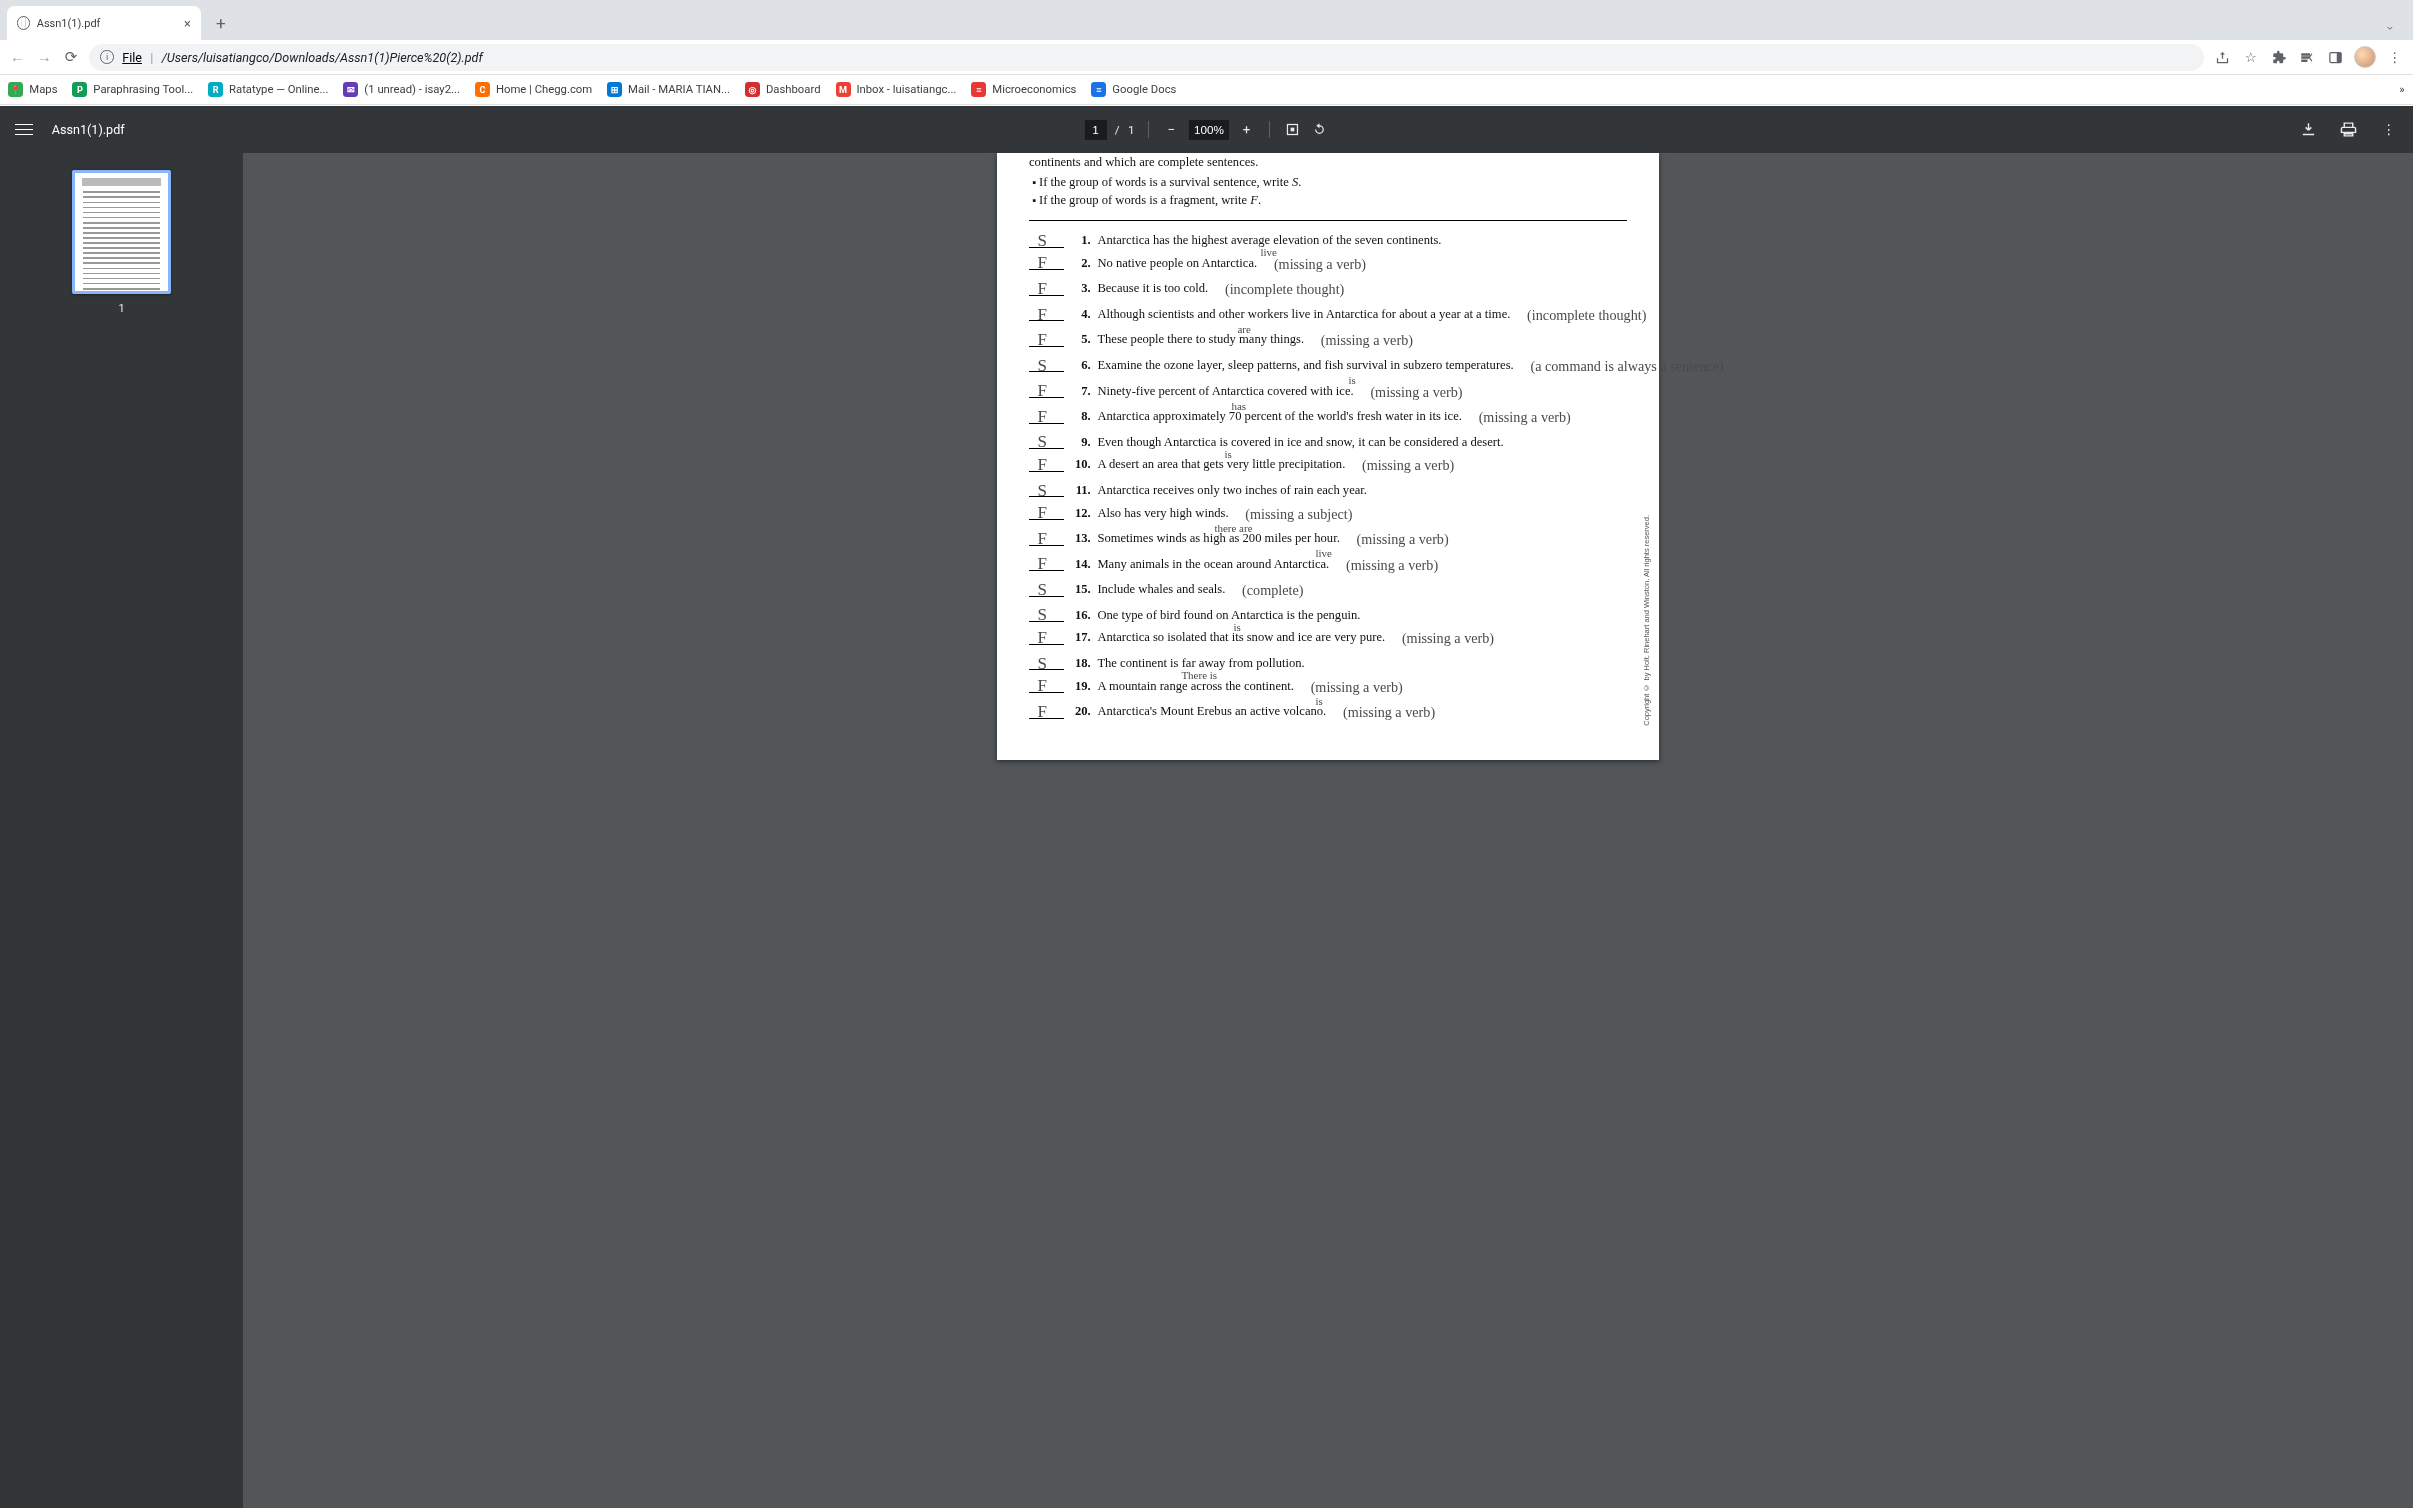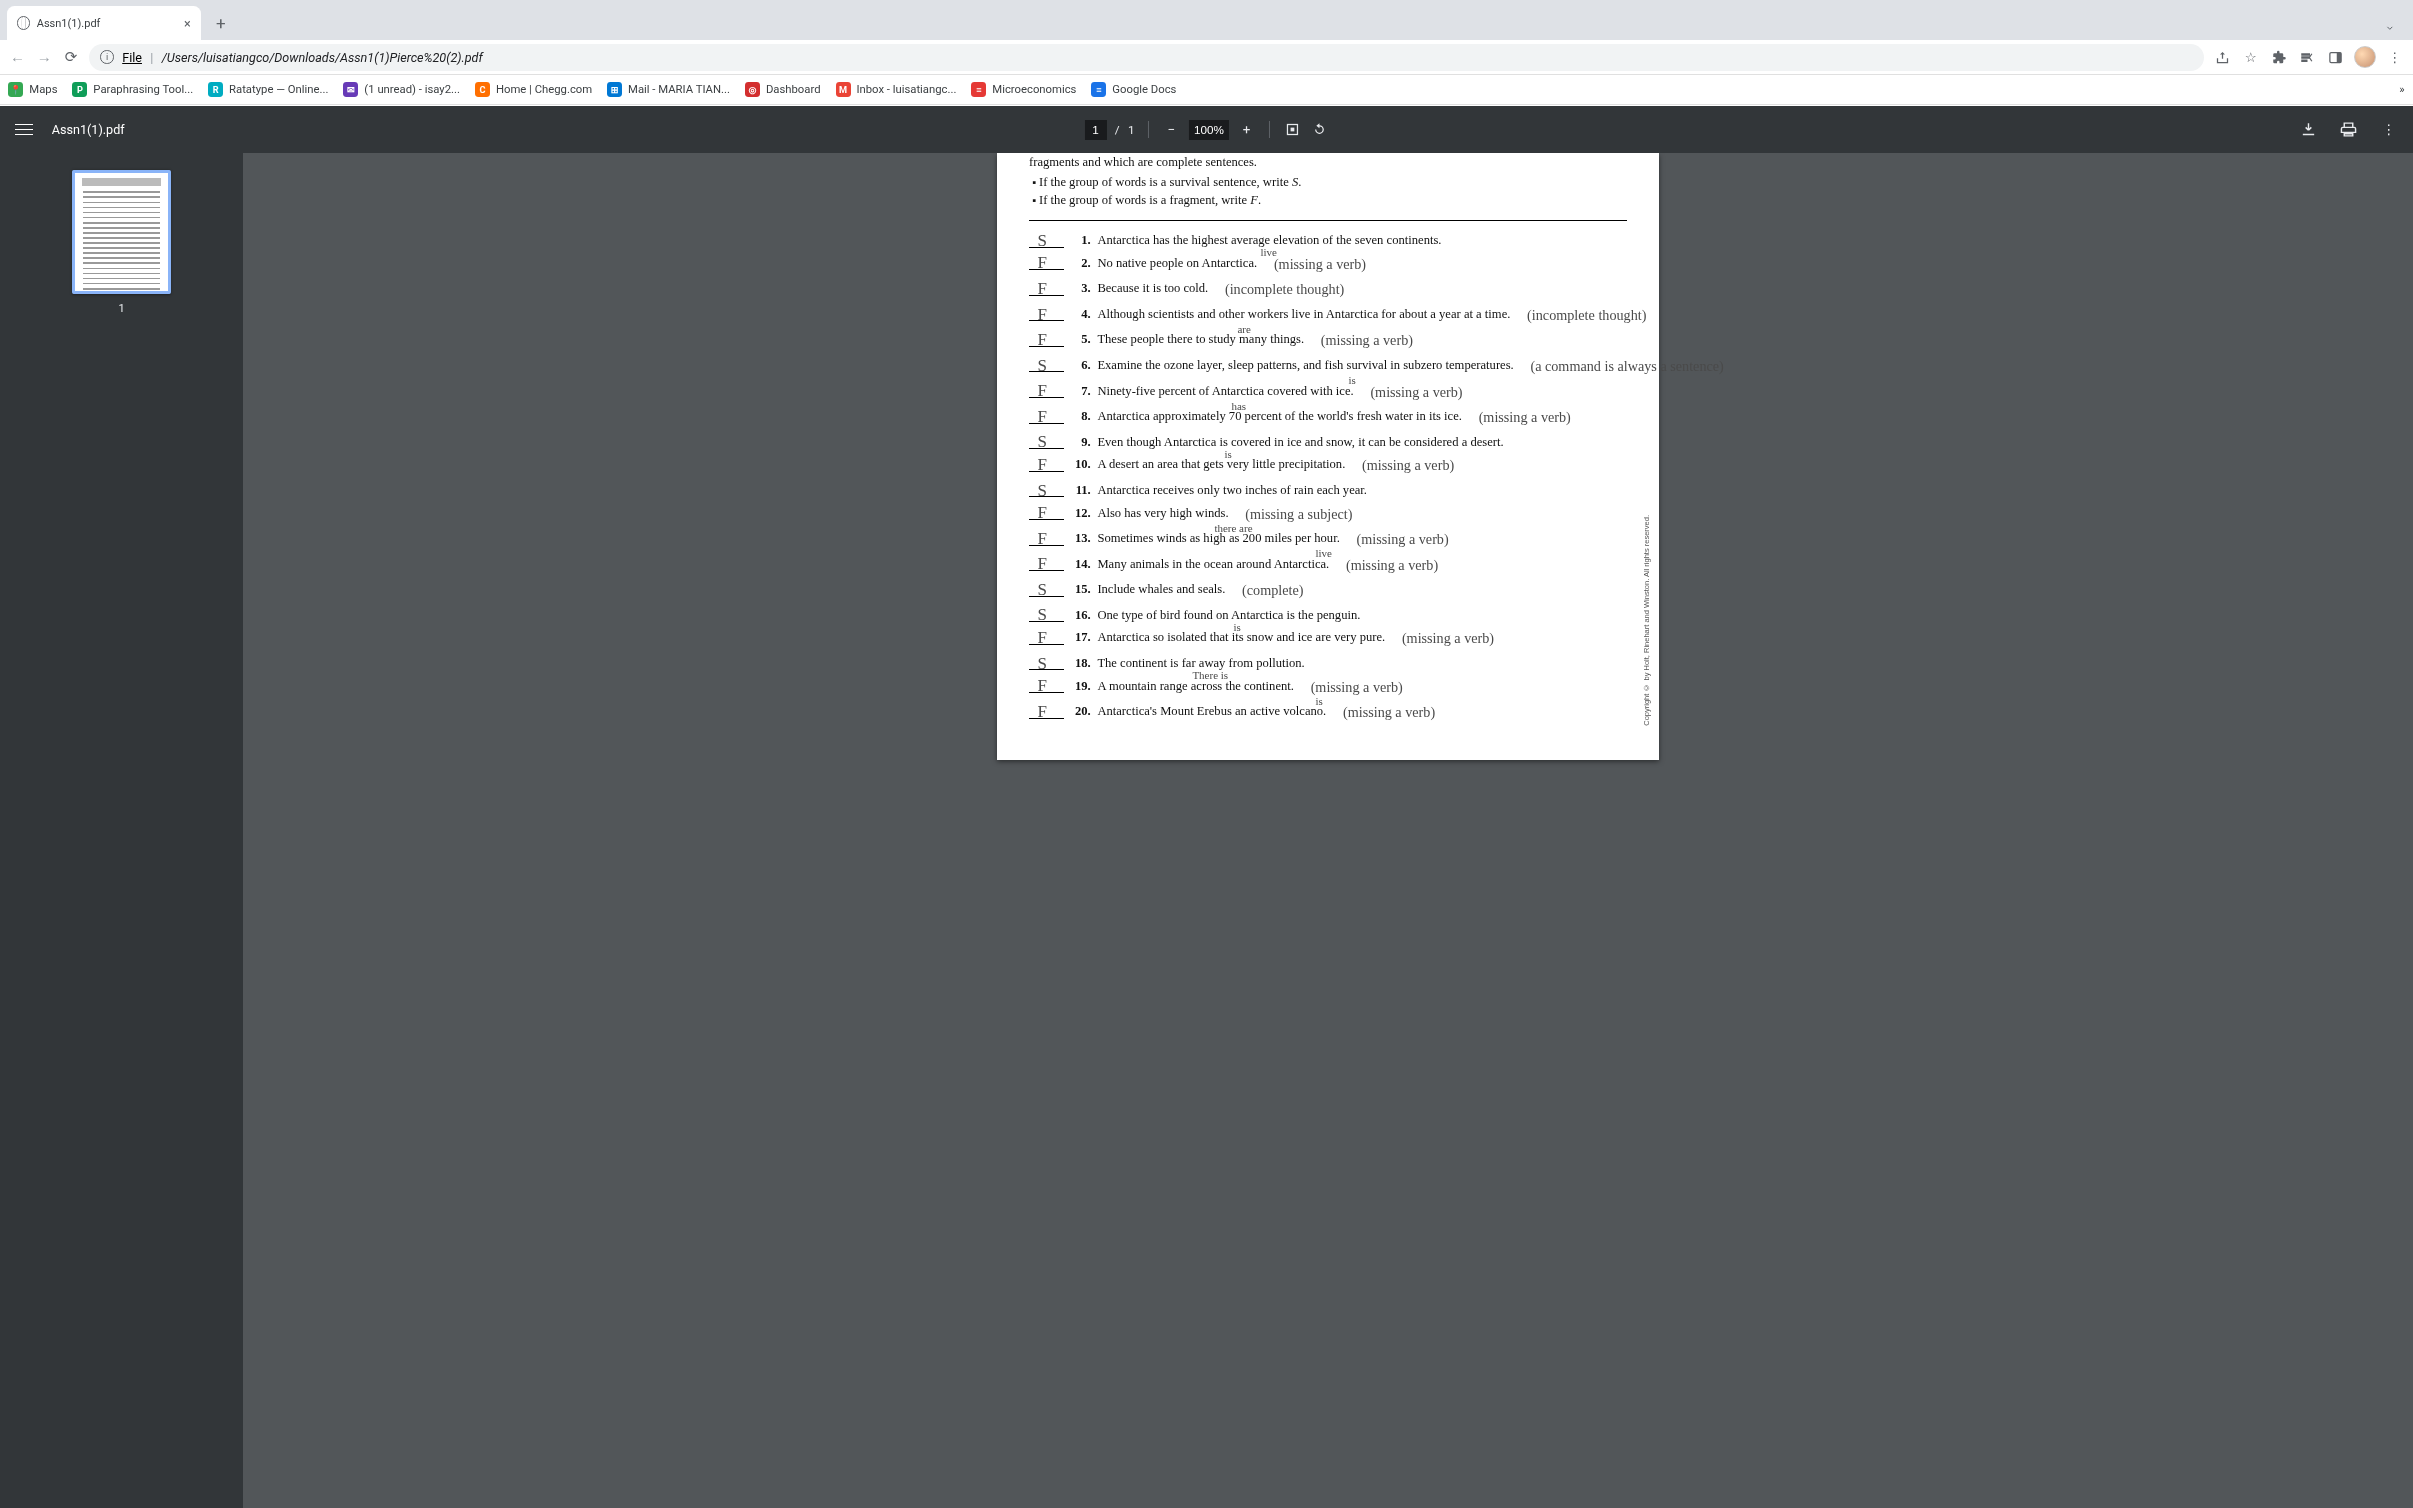--- a/index.html
+++ b/index.html
@@ -246,21 +246,21 @@
             <div></div>
             <div></div>
             <div></div>
         </div>
       </div>
       <div class="thumb-num">1</div>
     </div>
 
     <div class="page-stage">
       <div class="paper topcut">
-        <div class="instr">fragments and which are complete sentences.</div>
+        <div class="instr">continents and which are complete sentences.</div>
         <div class="bullet-line">
           <span>If the group of words is a survival sentence, write </span><span class="italic-S">S</span><span>.</span>
         </div>
         <div class="bullet-line">
           <span>If the group of words is a fragment, write </span><span class="italic-S">F</span><span>.</span>
         </div>
         <hr class="sep">
         <div id="items">
             <div class="item-row">
               <span class="blank">
@@ -399,21 +399,21 @@
                 <span class="ans">S</span>
               </span>
               <span class="num">18.</span>
               <span class="sentence" style="position:relative;">The continent is far away from pollution.</span>
             </div>
             <div class="item-row">
               <span class="blank">
                 <span class="ans">F</span>
               </span>
               <span class="num">19.</span>
-              <span class="sentence" style="position:relative;"><span class="hand above" style="left:85px; top:-8.4px;">There is</span>A mountain range across the continent.</span>
+              <span class="sentence" style="position:relative;"><span class="hand above" style="left:74px; top:-8.4px;">There is</span>A mountain range across the continent.</span>
               <span class="hand">(missing a verb)</span>
             </div>
             <div class="item-row">
               <span class="blank">
                 <span class="ans">F</span>
               </span>
               <span class="num">20.</span>
               <span class="sentence" style="position:relative;"><span class="hand above" style="left:208px; top:-8.4px;">is</span>Antarctica's Mount Erebus an active volcano.</span>
               <span class="hand">(missing a verb)</span>
             </div>

